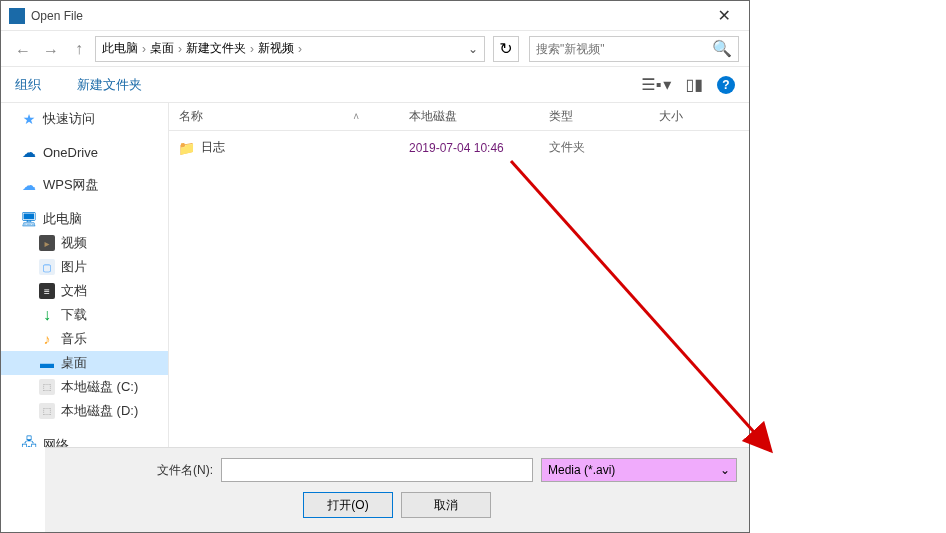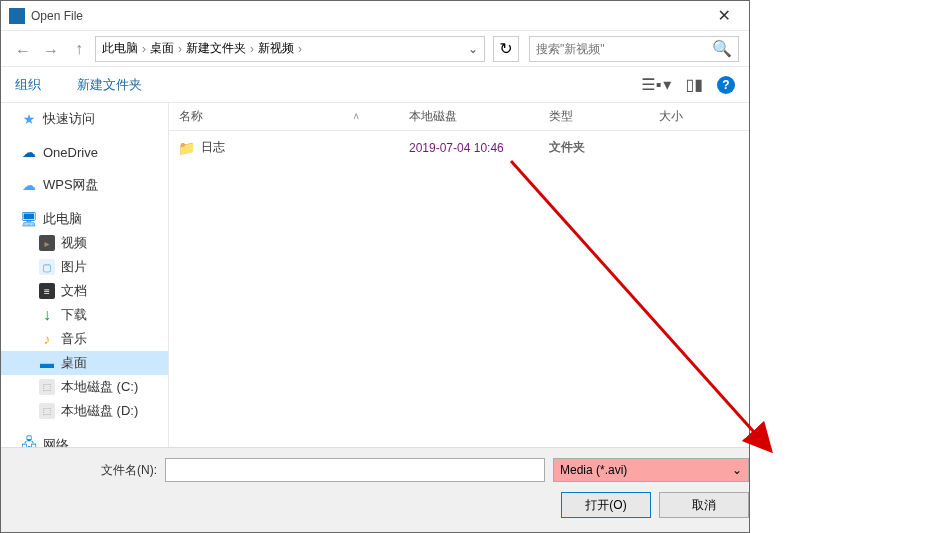--- a/index.html
+++ b/index.html
@@ -57,28 +57,28 @@
     .col-name { width: 230px; display: flex; align-items: center; justify-content: space-between; }
     .col-date { width: 140px; }
     .col-type { width: 110px; }
     .col-size { width: 100px; }
     .sort-arrow { color: #888; font-size: 10px; margin-right: 30px; }
     
     .file-list { flex: 1; padding: 4px 0; }
     .file-row { display: flex; align-items: center; font-size: 12px; color: #333; padding: 4px 0; }
     .file-row .fname { width: 230px; padding-left: 10px; display: flex; align-items: center; gap: 6px; }
     .file-row .fdate { width: 140px; padding: 0 10px; color: #701a75; }
-    .file-row .ftype { width: 110px; padding: 0 10px; color: #666; font-weight: bold; }
-    
-    .footer { padding: 10px 0 14px; background: #f0f0f0; border-top: 1px solid #ddd; }
+    .file-row .ftype { width: 110px; padding: 0 10px; color: #666; }
+    
+    .footer { padding: 10px 12px 14px; background: #f0f0f0; border-top: 1px solid #ddd; margin-left: 44px; }
     .fn-row { display: flex; align-items: center; gap: 8px; margin-bottom: 10px; }
     .fn-label { font-size: 12px; color: #333; padding-left: 100px; }
     .fn-input { flex: 1; height: 24px; border: 1px solid #aaa; padding: 0 4px; font-size: 12px; }
-    .filter { width: 196px; height: 24px; border: 1px solid #aaa; background: #fca5a5; display: flex; align-items: center; padding: 0 6px; font-size: 12px; justify-content: space-between; gap: 24px; }
-    .btn-row { display: flex; justify-content: flex-end; gap: 8px; }
+    .filter { width: 196px; height: 24px; border: 1px solid #aaa; background: #f0abfc; display: flex; align-items: center; padding: 0 6px; font-size: 12px; justify-content: space-between; gap: 24px; }
+    .btn-row { display: flex; justify-content: center; gap: 8px; }
     .btn { width: 90px; height: 26px; border: 1px solid #aaa; background: #e8e8e8; font-size: 12px; cursor: pointer; }
     .btn.primary { border: 1px solid #0078d4; }
     
     .arrow-overlay { position: absolute; top: 150px; left: 490px; width: 300px; height: 320px; pointer-events: none; z-index: 100; }
     
     .watermark { position: absolute; top: 8px; left: 28px; z-index: 50; pointer-events: none; font-weight: bold; }
     .wm-logo { font-size: 24px; color: #1a6aa8; }
     .wm-url { font-size: 13px; color: #4ac24a; letter-spacing: 1px; }
     .wm-ring { position: absolute; left: -22px; top: 2px; width: 38px; height: 38px; border: 6px solid #ff8c1a; border-right-color: #1a6aa8; border-bottom-color: #1a6aa8; border-radius: 50%; }
   </style>

